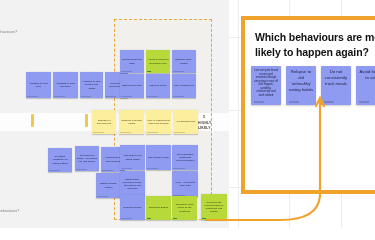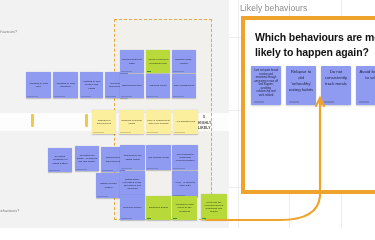--- a/index.html
+++ b/index.html
@@ -273,21 +273,20 @@
   </div>
 
   <div class="detail">
     <div class="detail-grid-v" style="left:9px"></div>
     <div class="detail-grid-v" style="left:60px"></div>
     <div class="detail-grid-v" style="left:112px"></div>
     <div class="detail-grid-h" style="top:37px"></div>
     <div class="detail-grid-h" style="top:110px"></div>
     <div class="detail-grid-h" style="top:187px"></div>
 
-    <div class="detail-header">Likely behaviours</div>
 
     <div class="detail-frame"></div>
 
     <div class="detail-question">Which behaviours are most likely to happen again?</div>
 
     <div id="detail-notes-layer">
         <div class="dnote dense" style="left: 22px; top: 66px; width: 30px; height: 39px;">
           <span>I am not quite broad creator and emotional though am giving in now off and happen, avoiding, relationship and work related</span>
           <div class="bar"></div>
         </div>

